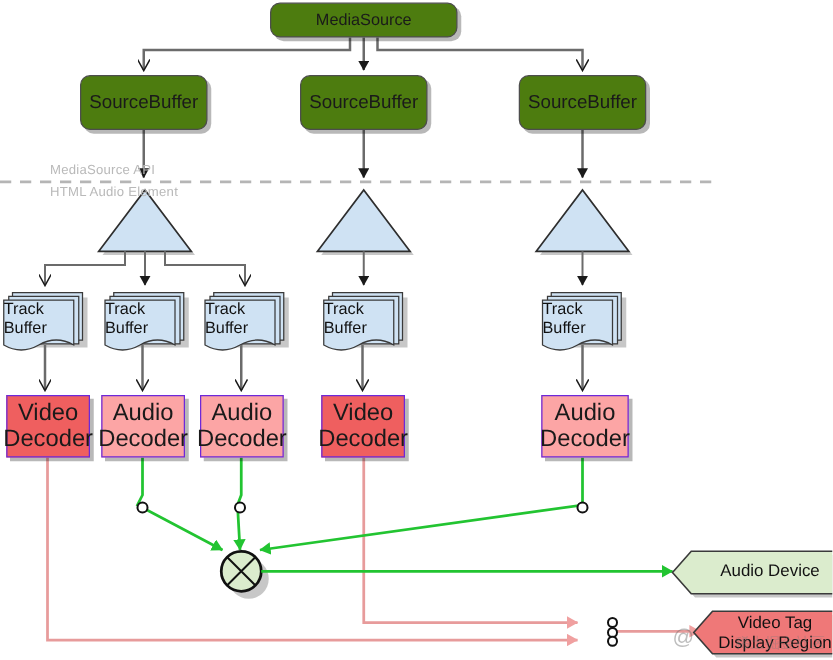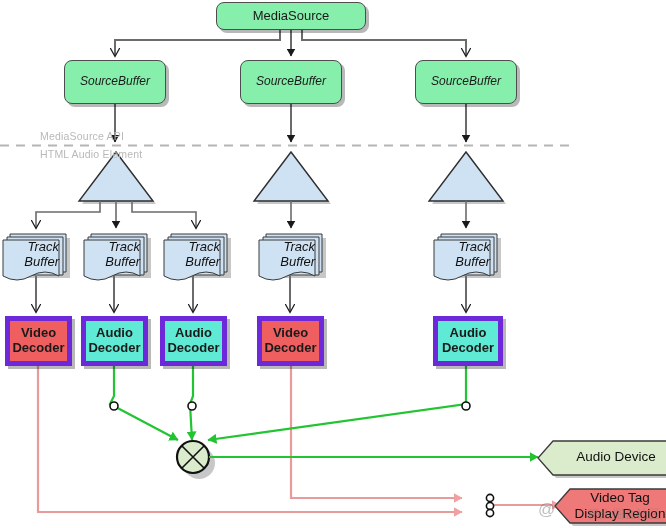--- a/index.html
+++ b/index.html
@@ -2,29 +2,29 @@
 <html><head>
 <meta charset="utf-8">
 <style>
   html,body{margin:0;padding:0;background:#ffffff;}
   body{width:666px;height:528px;overflow:hidden;
        font-family:"Liberation Sans","DejaVu Sans",sans-serif;}
   #stage{position:relative;width:666px;height:528px;background:#fff;}
   svg.layer{position:absolute;left:0;top:0;width:666px;height:528px;}
   .node{position:absolute;box-sizing:border-box;display:flex;align-items:center;
         justify-content:center;text-align:center;color:#1a1a1a;line-height:1.12;}
-  .rounded{border:1px solid #4d4d4d;border-radius:8px;background:#86efac;
+  .rounded{border:1px solid #4d4d4d;border-radius:8px;background:#4d7c0f;
            box-shadow:3px 3px 0 rgba(0,0,0,0.28);}
   .mediasource{font-size:13px;}
-  .srcbuf{font-size:12px;font-style:italic;}
-  .dec{border:5px solid #6d28d9;font-size:13px;box-shadow:3px 3px 0 rgba(0,0,0,0.28);font-weight:bold;}
+  .srcbuf{font-size:15px;}
+  .dec{border:1px solid #6d28d9;font-size:19px;box-shadow:3px 3px 0 rgba(0,0,0,0.28);}
   .dec.video{background:#ef5f5f;}
-  .dec.audio{background:#5eead4;}
-  .tb-label{position:absolute;font-size:13px;text-align:right;color:#111;
-            line-height:1.12;z-index:6;font-style:italic;}
+  .dec.audio{background:#fca5a5;}
+  .tb-label{position:absolute;font-size:13px;text-align:left;color:#111;
+            line-height:1.12;z-index:6;}
   .sep-label{position:absolute;font-size:10.5px;color:#b9b9b9;letter-spacing:.2px;
              white-space:nowrap;z-index:7;margin-left:38px;}
   .hexlabel{position:absolute;font-size:13.5px;color:#111;text-align:center;
             line-height:1.15;z-index:6;white-space:nowrap;}
   .wm{position:absolute;z-index:9;color:rgba(120,120,120,.38);font-size:12px;
       white-space:nowrap;pointer-events:none;}
   .wm2{position:absolute;z-index:9;color:rgba(110,110,110,.45);font-size:17px;
        pointer-events:none;}
 </style>
 </head>

